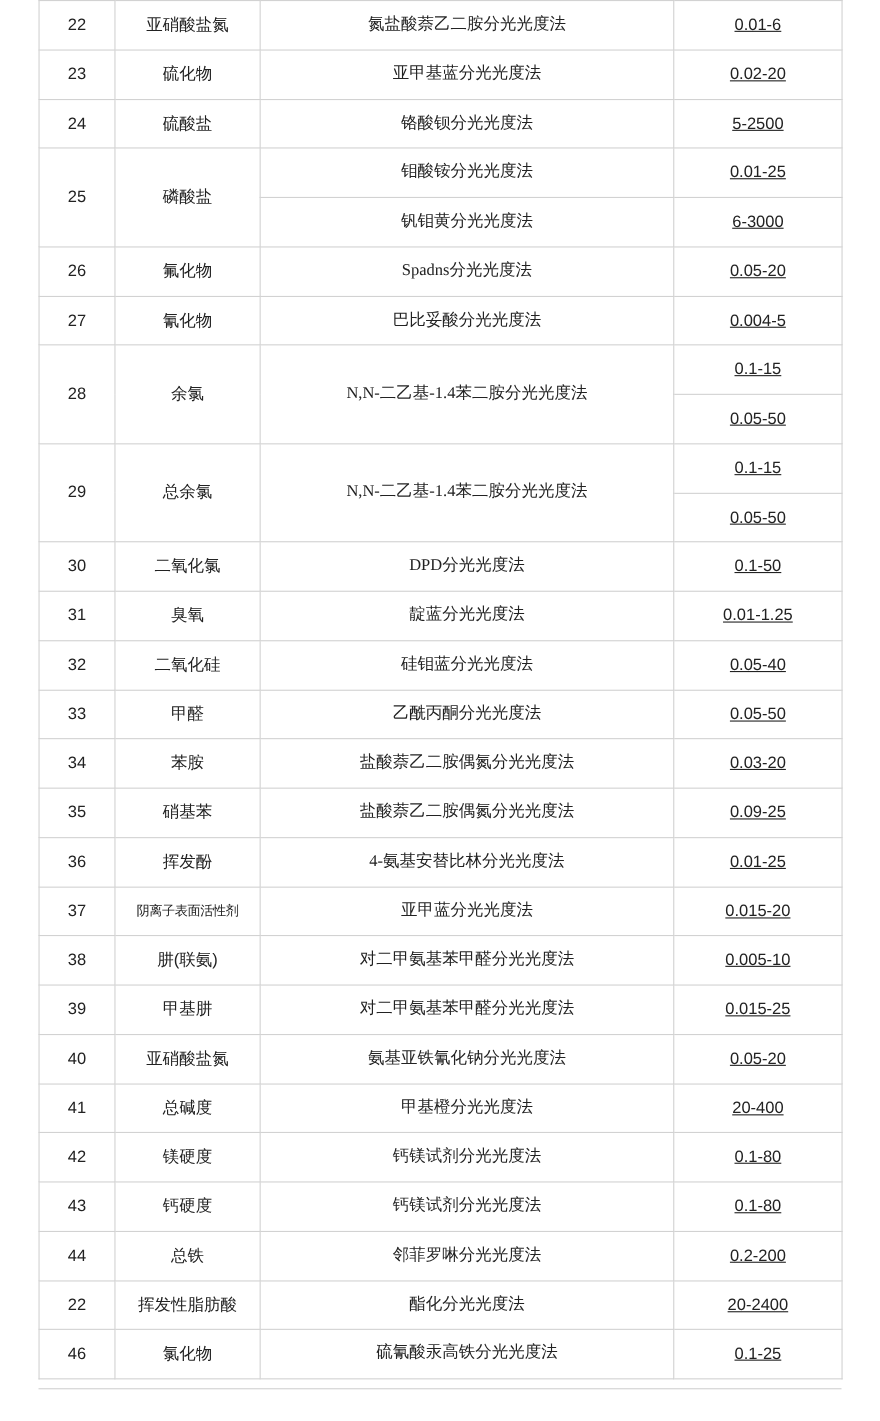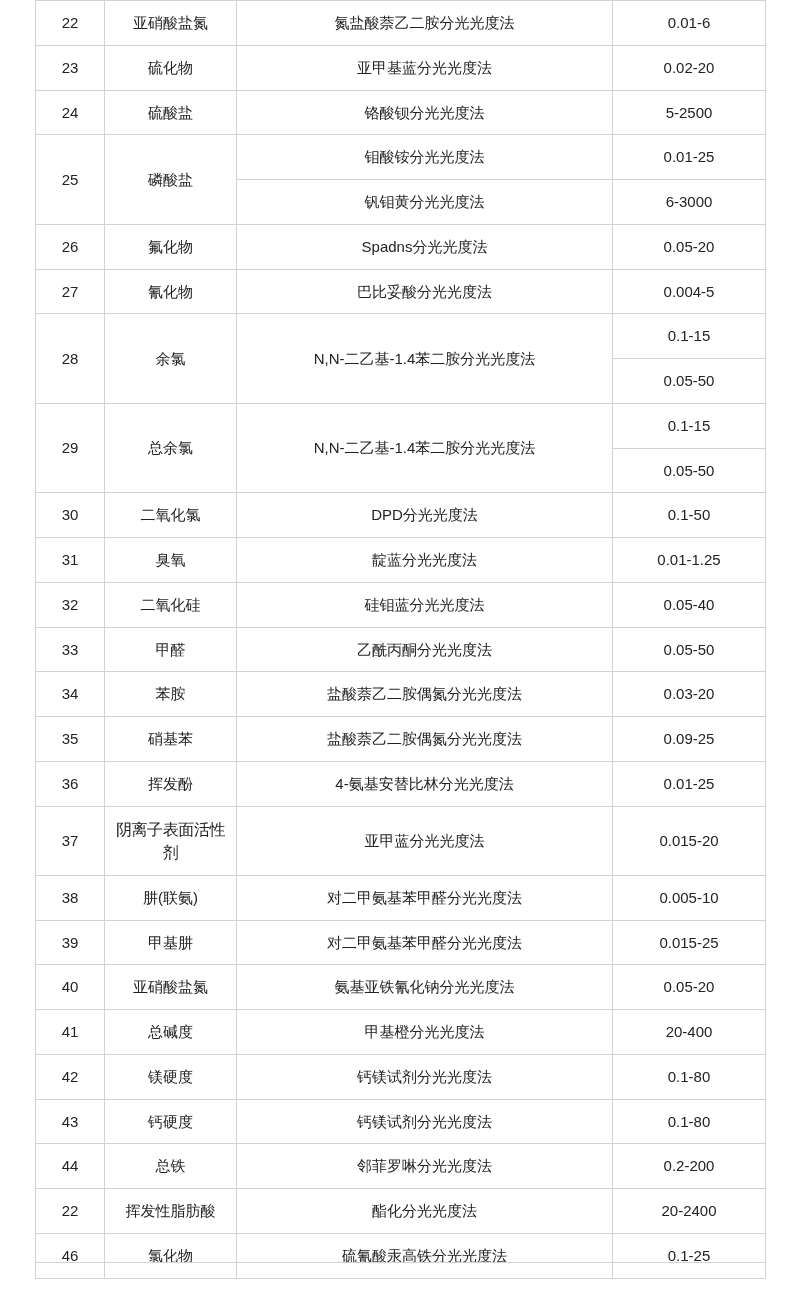--- a/index.html
+++ b/index.html
@@ -43,29 +43,31 @@
     background: #ffffff;
   }
   td.cell-no {
     font-size: 15px;
   }
   td.cell-item {
     font-size: 15px;
     letter-spacing: 0px;
   }
   td.cell-item.tight {
-    font-size: 16px;
+    font-size: 12px;
     letter-spacing: -0.4px;
     margin-top: 23px;
   }
   td.cell-method {
     font-size: 15px;
+    font-family: Liberation Serif, serif;
   }
   td.cell-range {
     font-size: 15px;
+    text-decoration: underline;
   }
   td.sub {
     padding: 9px 4px;
   }
   .bottom-rule {
     position: absolute;
     left: 35px;
     top: 1262px;
     width: 730px;
     height: 1px;

